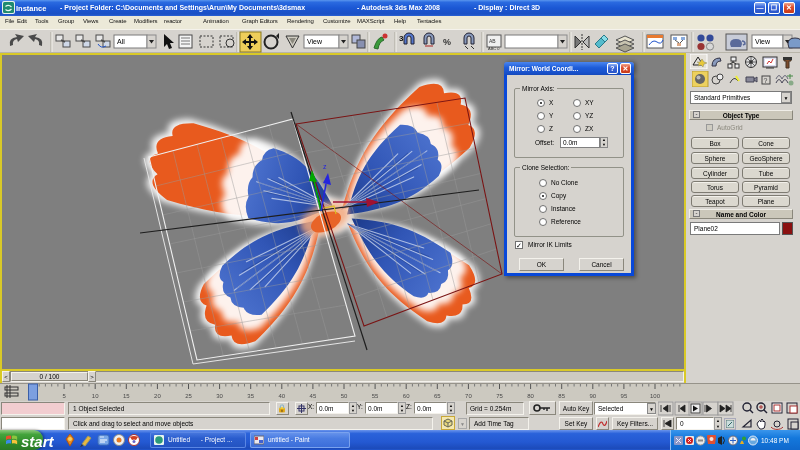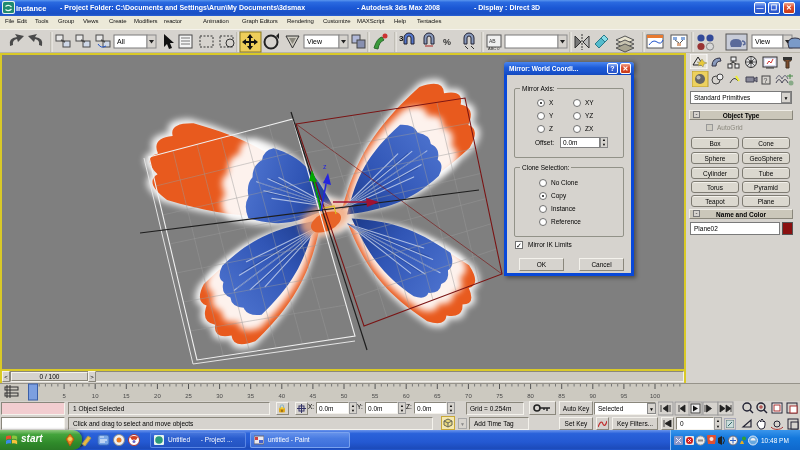--- a/index.html
+++ b/index.html
@@ -17,21 +17,21 @@
 #mtitle{left:504px;top:62px;width:130px;height:13px;background:linear-gradient(180deg,#4a86f0 0%,#1d5bd8 45%,#164dc6 100%);border-radius:3px 3px 0 0;color:#fff;font-weight:bold;font-size:6.5px;box-shadow:2px 0 4px rgba(0,0,0,.4)}
 .grp{position:absolute;border:1px solid #929288;border-radius:2px}
 .grp b{position:absolute;top:-4px;left:5px;background:#D6D3CE;font-weight:normal;font-size:6.5px;padding:0 2px;line-height:8px}
 .radio{position:absolute;width:8px;height:8px;border-radius:50%;background:#fff;border:1px solid #707070}
 .radio.on:after{content:"";position:absolute;left:2px;top:2px;width:2px;height:2px;border-radius:50%;background:#111}
 .rlab{position:absolute;font-size:6.5px}
 #tslider{left:0;top:371px;width:800px;height:12px;background:#D6D3CE}
 #stat1{left:0;top:401px;width:800px;height:16px;background:#D6D3CE;font-size:6.5px}
 #stat2{left:0;top:417px;width:800px;height:13px;background:#D6D3CE;font-size:6.5px}
 #task{left:0;top:430px;width:800px;height:20px;background:linear-gradient(180deg,#6a94ec 0%,#2a62da 18%,#2459d2 60%,#1c4bbb 92%,#2256cc 100%)}
-#startbtn{position:absolute;left:0;top:0;width:82px;height:20px;border-radius:0 9px 9px 0;background:linear-gradient(180deg,#8ec87e 0%,#44a43c 22%,#2f8a2a 65%,#2a7a26 100%);box-shadow:1px 0 3px rgba(0,0,0,.45);color:#fff;font-style:italic;font-weight:bold;font-size:10px}
+#startbtn{position:absolute;left:0;top:0;width:43px;height:20px;border-radius:0 9px 9px 0;background:linear-gradient(180deg,#8ec87e 0%,#44a43c 22%,#2f8a2a 65%,#2a7a26 100%);box-shadow:1px 0 3px rgba(0,0,0,.45);color:#fff;font-style:italic;font-weight:bold;font-size:15px}
 </style></head>
 <body>
 <div id="root">
   <div class="abs" id="title">
     <span style="left:16px;font-size:7.5px">Instance</span>
     <span style="left:60px">- Project Folder: C:\Documents and Settings\Arun\My Documents\3dsmax</span>
     <span style="left:357px">- Autodesk 3ds Max 2008</span>
     <span style="left:474px">- Display : Direct 3D</span>
     <svg class="abs" style="left:2px;top:1px" width="13" height="13">
         <rect width="13" height="13" rx="2" fill="#e8f2ec"></rect>

